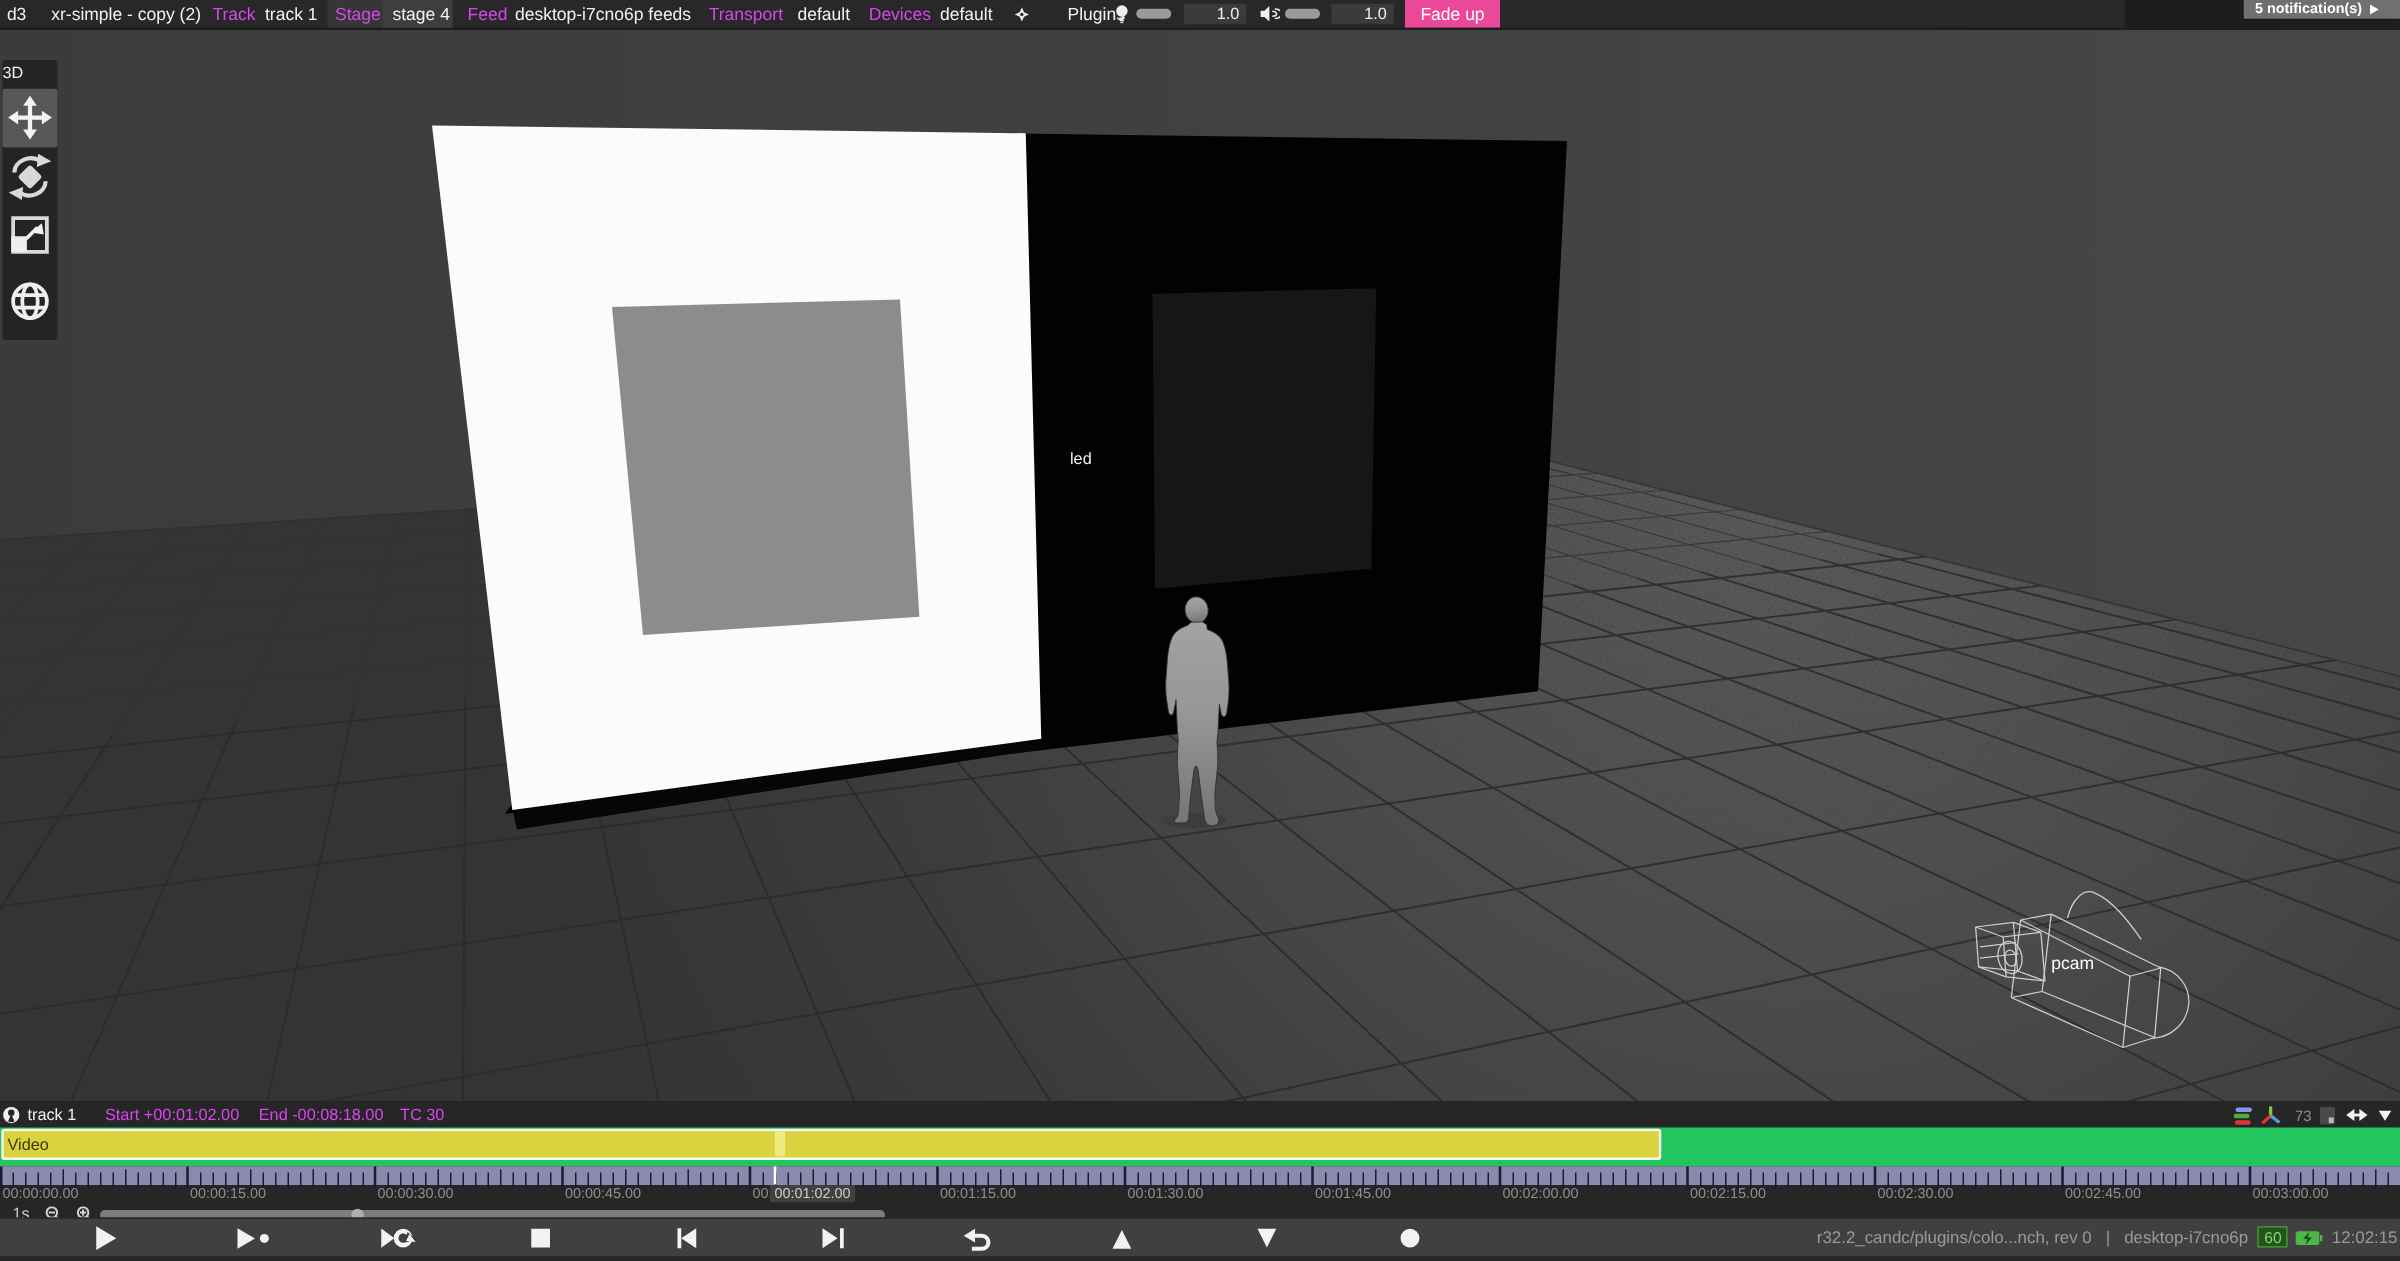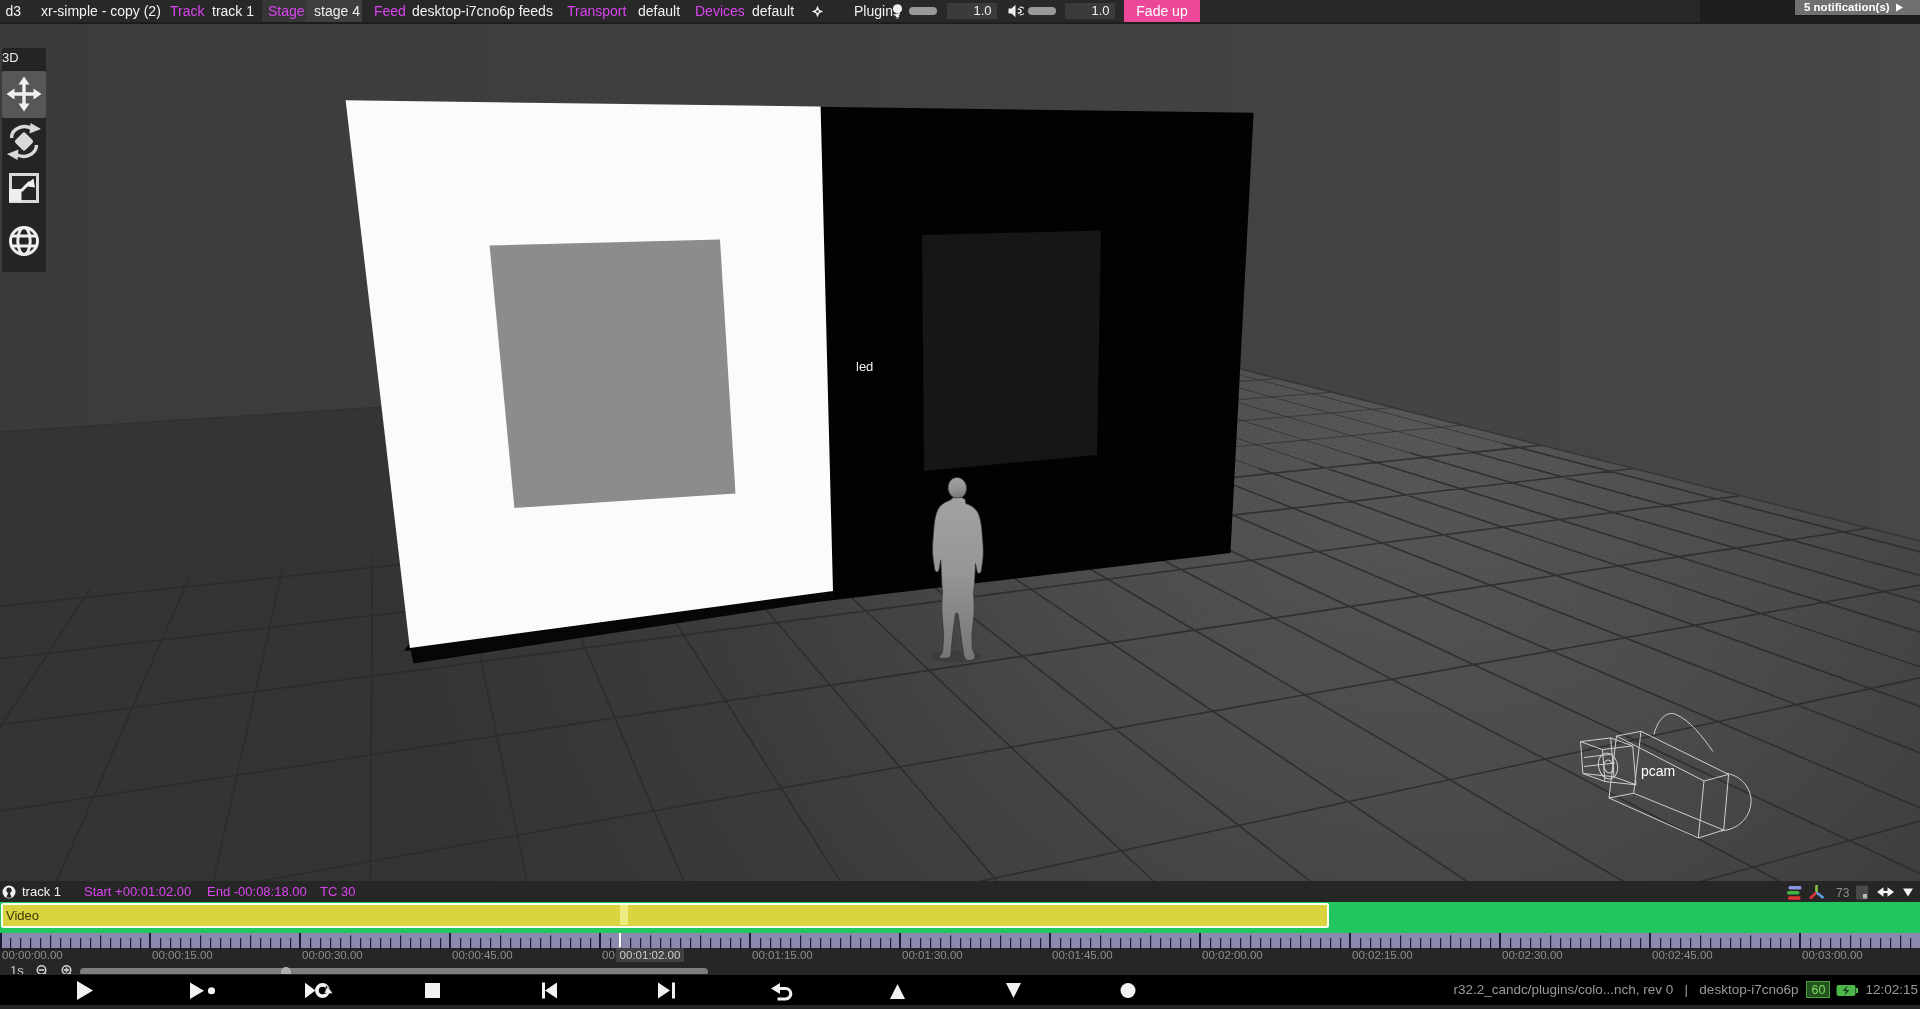--- a/index.html
+++ b/index.html
@@ -37,21 +37,21 @@
 #ph{position:absolute;left:617px;top:0px;width:8px;height:20px;background:#eeeb80}
 #ruler{top:933px;height:14.5px;background:#8b89ae}
 #labels{top:947.5px;height:14.5px;background:#262626;overflow:hidden}
 #labels span{position:absolute;top:0;font-size:11.5px;color:#8f8f8f;line-height:14px;white-space:pre}
 #curtime{position:absolute;left:616px;top:0;width:68px;height:14.5px;background:#404040;z-index:3;color:#cccccc;
 font-size:11.5px;text-align:center;line-height:14px}
 #scrollrow{top:962px;height:16px;background:#262626}
 #scrollrow .s1{position:absolute;left:10px;top:1px;font-size:13px;color:#cccccc}
 #sbar{position:absolute;left:80px;top:6px;width:628px;height:8px;background:#7d7d7d;border-radius:4px}
 #sknob{position:absolute;left:201px;top:-1px;width:10px;height:10px;border-radius:5px;background:#b0b0b0}
-#transport{top:974px;height:31px;background:#000000;border-top:1px solid #222}
+#transport{top:974px;height:31px;background:#404040;border-top:1px solid #222}
 #status{position:absolute;top:0;height:31px;right:2px;font-size:13.5px;color:#9a9a9a;line-height:30px}
 #status .badge{display:inline-block;width:24px;height:17px;background:#24531f;border:1px solid #4aa03c;
 color:#7ddc62;font-size:12.5px;text-align:center;line-height:16px;vertical-align:middle;margin:0 6px 2px 8px}
 </style></head><body>
 <div id="page">
 <svg id="scene" width="1920" height="859" viewBox="0 22 1920 859">
 <defs>
 <radialGradient id="fg" cx="1430" cy="385" r="1060" gradientUnits="userSpaceOnUse">
 <stop offset="0" stop-color="#595959"></stop>
           <stop offset="0.38" stop-color="#4b4b4b"></stop>

